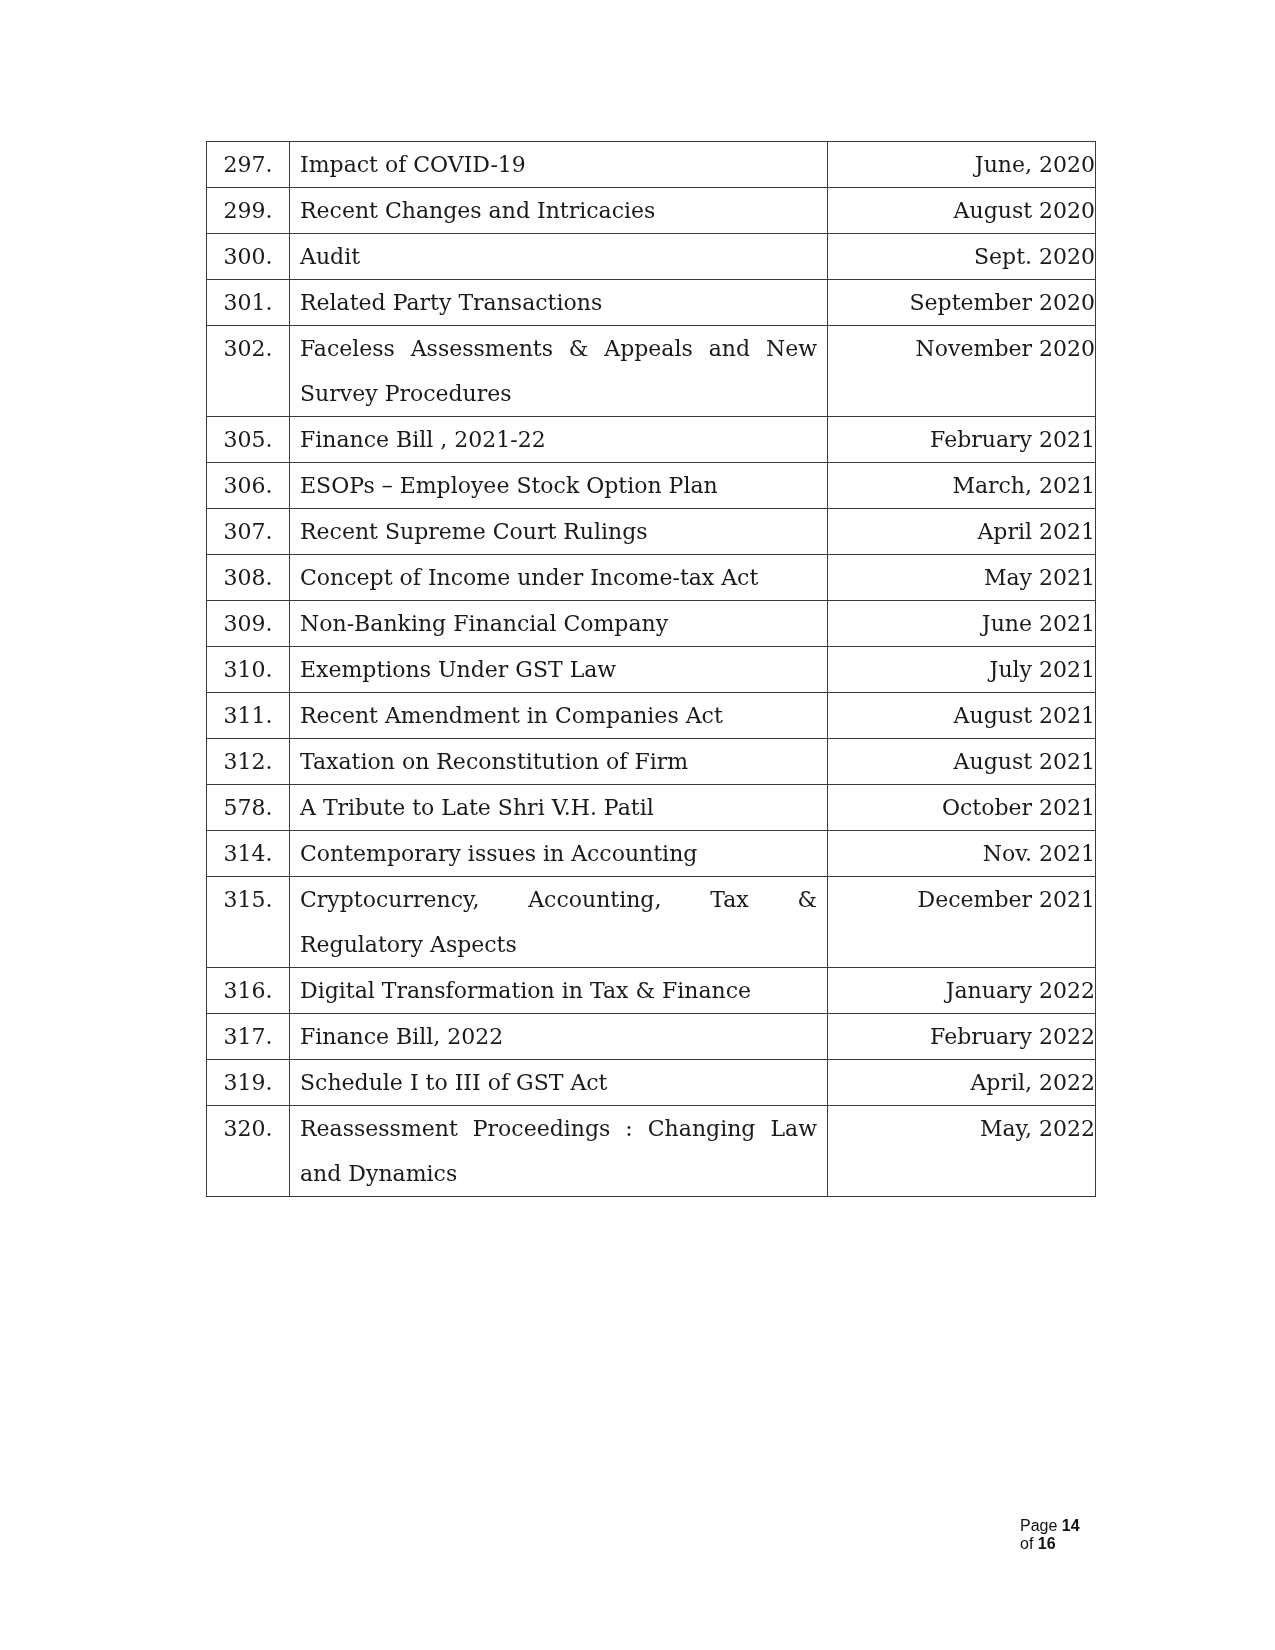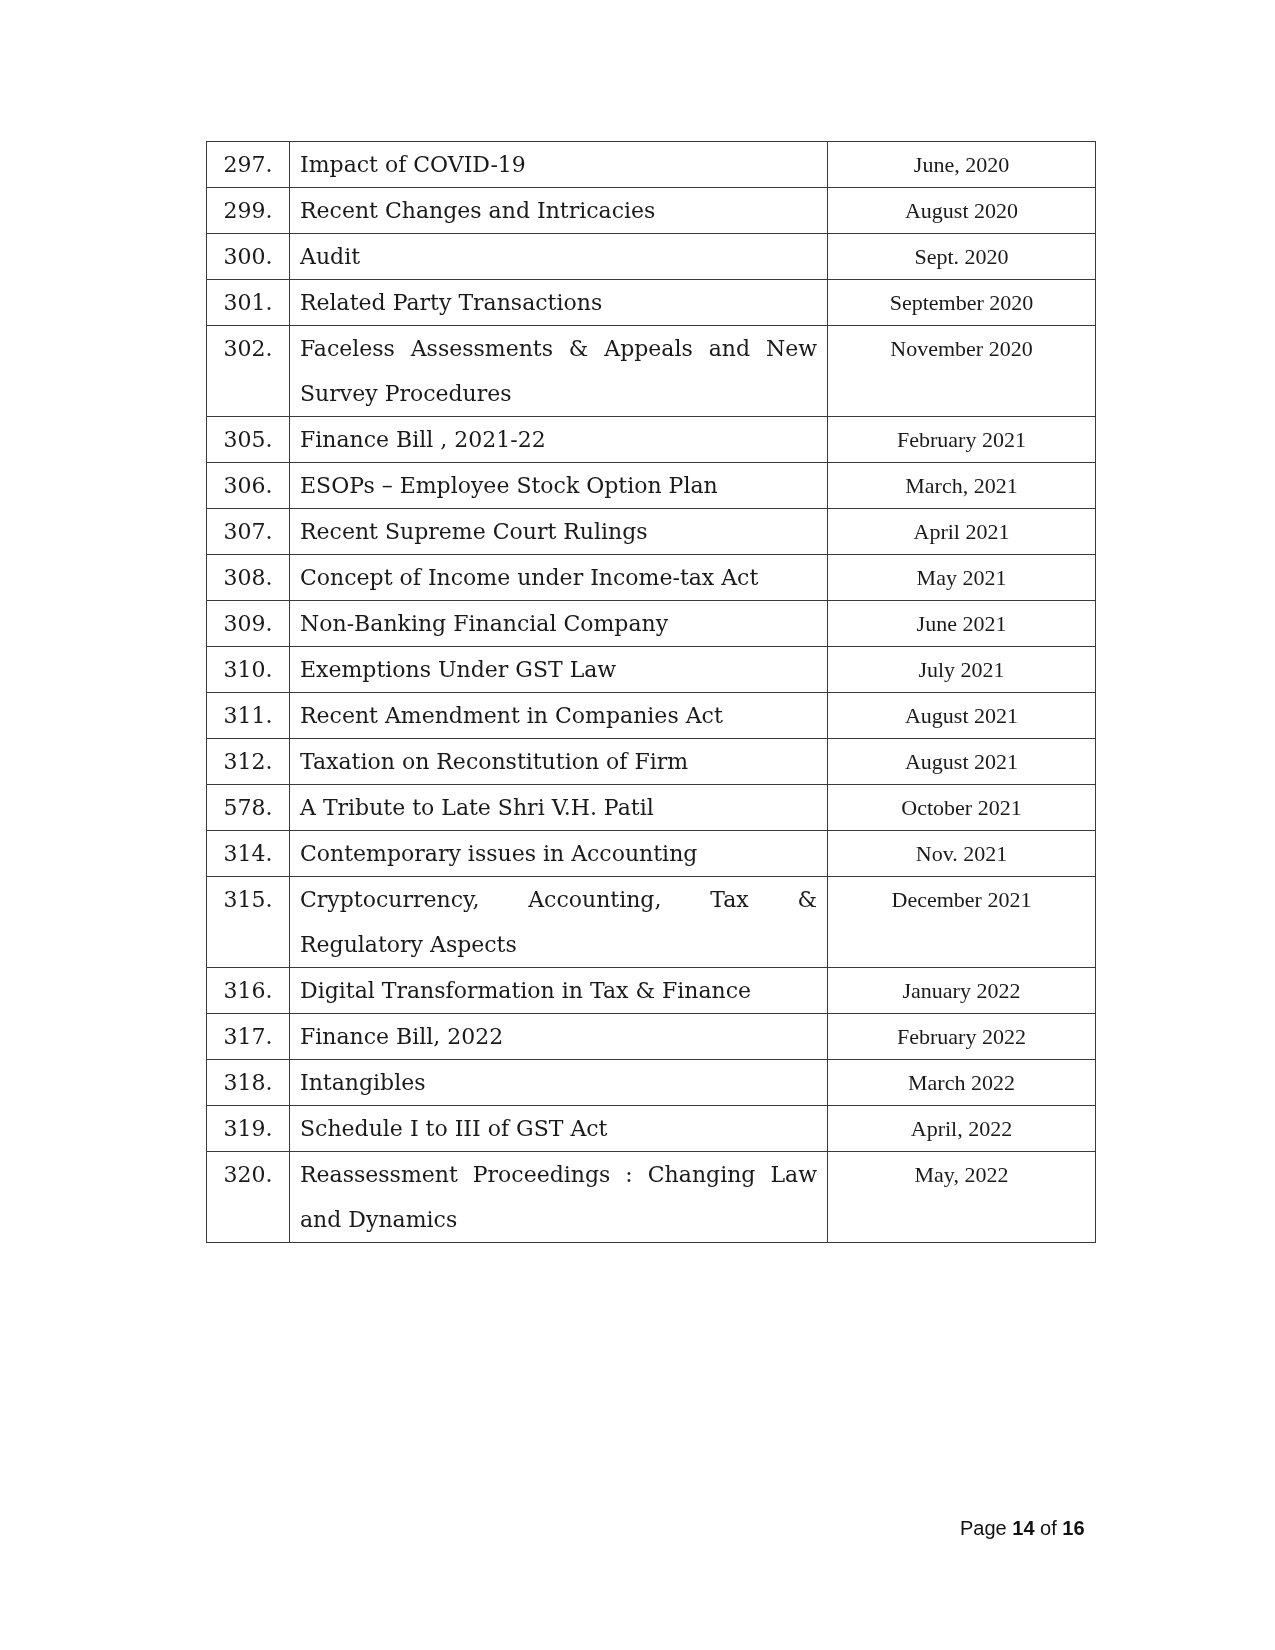--- a/index.html
+++ b/index.html
@@ -2,24 +2,24 @@
 <html><head>
 <meta charset="utf-8">
 <style>
   html, body { margin: 0; padding: 0; background: #ffffff; }
   body { width: 1275px; height: 1650px; position: relative; font-family: "DejaVu Serif", "Liberation Serif", serif; color: #1a1a1a; }
   .page { position: absolute; left: 0; top: 0; width: 1080px; height: 1650px; margin-left: 12px; }
   table.list { position: absolute; left: 194px; top: 141px; width: 890px; border-collapse: collapse; }
   table.list td { border: 1.5px solid #3a3a3a; vertical-align: top; font-size: 22px; line-height: 45px; padding: 0; }
   td.num { width: 82px; text-align: center; }
   td.topic { width: 517px; padding: 0 10px !important; text-align: justify; }
-  td.date { text-align: center; font-family: Liberation Serif, serif; }
+  td.date { text-align: right; }
   tr.single td { height: 44px; }
   tr.double td { height: 89px; }
-  .footer { position: absolute; left: 948px; top: 1517px; font-family: "Liberation Sans", "DejaVu Sans", sans-serif; font-size: 20px; color: #111; }
+  .footer { position: absolute; left: 1008px; top: 1517px; font-family: "Liberation Sans", "DejaVu Sans", sans-serif; font-size: 16px; color: #111; }
   .footer b { font-weight: bold; }
 </style>
 </head>
 <body>
 
 <div class="page">
   <table class="list">
     <tbody id="rows">
         <tr class="single">
           <td class="num">297.</td>
@@ -105,25 +105,20 @@
           <td class="num">316.</td>
           <td class="topic">Digital Transformation in Tax &amp; Finance</td>
           <td class="date">January 2022</td>
         </tr>
         <tr class="single">
           <td class="num">317.</td>
           <td class="topic">Finance Bill,  2022</td>
           <td class="date">February 2022</td>
         </tr>
         <tr class="single">
-          <td class="num">318.</td>
-          <td class="topic">Intangibles</td>
-          <td class="date">March 2022</td>
-        </tr>
-        <tr class="single">
           <td class="num">319.</td>
           <td class="topic">Schedule I to III of GST Act</td>
           <td class="date">April, 2022</td>
         </tr>
         <tr class="double">
           <td class="num">320.</td>
           <td class="topic">Reassessment Proceedings : Changing Law and Dynamics</td>
           <td class="date">May, 2022</td>
         </tr>
       </tbody>

